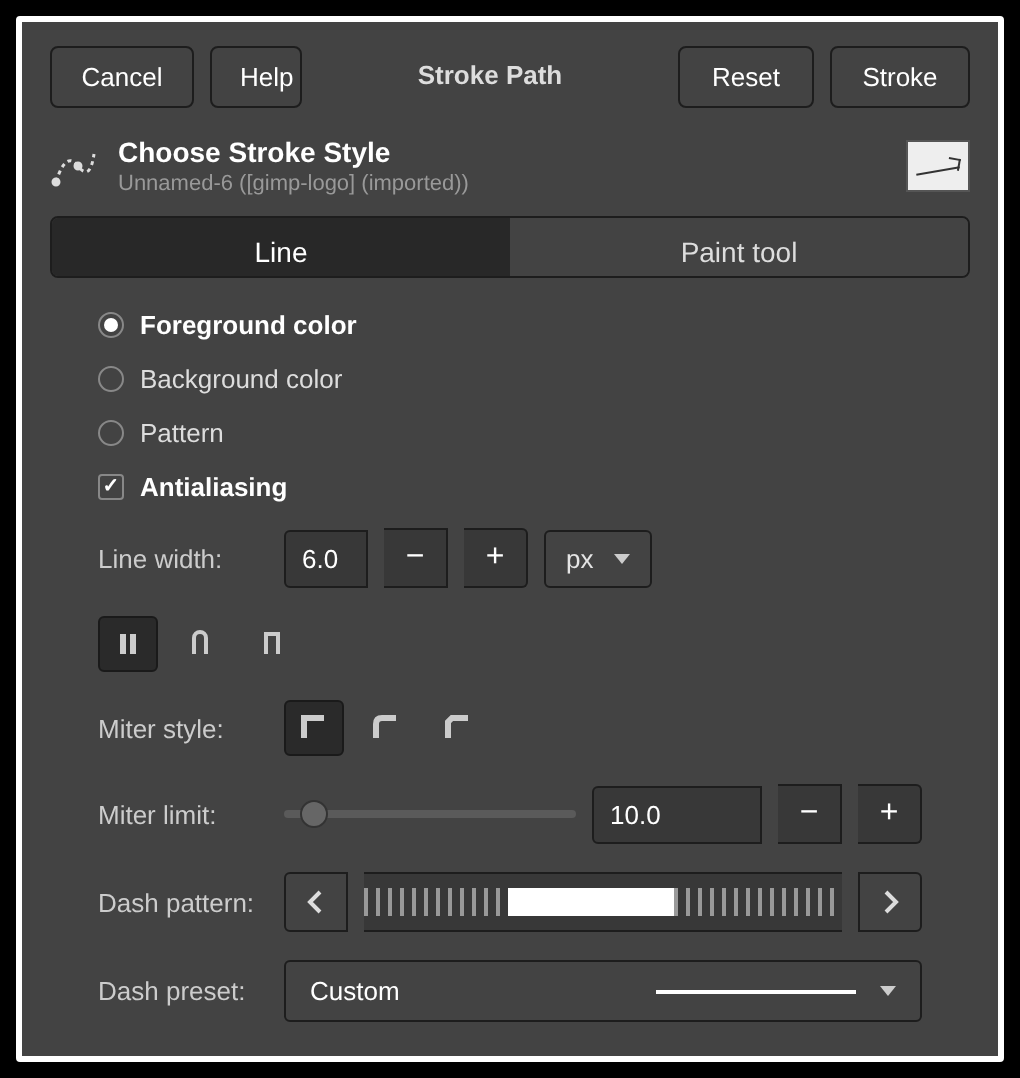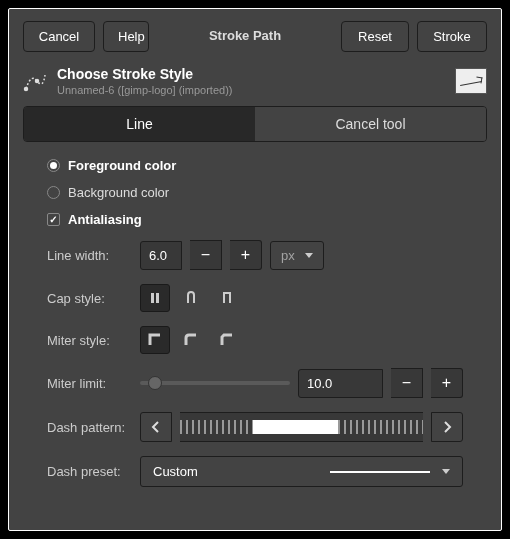--- a/index.html
+++ b/index.html
@@ -1,17 +1,17 @@
 <!DOCTYPE html>
 <html><head>
 <meta charset="utf-8">
 <style>
 * { box-sizing: border-box; margin: 0; padding: 0; font-family: sans-serif; }
 body { background: #000; width: 510px; height: 539px; overflow: hidden; }
-.window { background: #434343; border: 1px solid #ffffff; width: 494px; height: 523px; margin: 8px; border-radius: 2px; display: flex; flex-direction: column; }
+.window { background: #434343; border: 3px solid #ffffff; width: 494px; height: 523px; margin: 8px; border-radius: 2px; display: flex; flex-direction: column; }
 .topbar { display: flex; gap: 8px; padding: 12px 14px 10px; }
 .btn { background: #434343; border: 1px solid #1d1d1d; color: #fff; font-size: 13px; padding: 7px 14px; border-radius: 4px; cursor: pointer; text-align: center; }
 .btn.flat { border: none; background: transparent; color: #ddd; font-weight: 500; }
 .btn.cancel { width: 72px; }
 .btn.help { width: 46px; }
 .btn.stroke-path { flex: 1; font-weight: 600; }
 .btn.reset { width: 68px; }
 .btn.stroke { width: 70px; }
 .header { display: flex; align-items: center; padding: 4px 14px 10px; gap: 10px; }
 .header-icon { width: 24px; height: 24px; color: #ddd; flex-shrink: 0; }
@@ -31,21 +31,21 @@
 .radio { width: 13px; height: 13px; border-radius: 50%; border: 1px solid #888; display: flex; align-items: center; justify-content: center; }
 .radio.on::after { content: ''; width: 7px; height: 7px; background: #fff; border-radius: 50%; }
 .check { width: 13px; height: 13px; border: 1px solid #888; border-radius: 2px; display: flex; align-items: center; justify-content: center; color: #fff; font-size: 10px; line-height: 1; }
 .check-row.sel { font-weight: 600; color: #fff; }
 .form-row { display: flex; align-items: center; gap: 8px; color: #ccc; font-size: 13px; padding: 3px 0; }
 .form-label { width: 85px; flex-shrink: 0; }
 .num-input { background: #383838; border: 1px solid #1d1d1d; color: #fff; padding: 6px 8px; width: 42px; font-size: 13px; border-radius: 3px 0 0 3px; }
 .num-input.wide { width: 85px; border-radius: 3px 0 0 3px; }
 .step-btn { width: 32px; height: 30px; background: #383838; border: 1px solid #1d1d1d; color: #fff; font-size: 16px; display: flex; align-items: center; justify-content: center; cursor: pointer; border-left: none; }
 .step-btn.last { border-radius: 0 3px 3px 0; }
-.unit-sel { background: #434343; border: 1px solid #1d1d1d; color: #a3a3a3; padding: 6px 10px; border-radius: 3px; display: flex; align-items: center; gap: 10px; cursor: pointer; font-size: 13px; }
+.unit-sel { background: #434343; border: 1px solid #1d1d1d; color: #e5e5e5; padding: 6px 10px; border-radius: 3px; display: flex; align-items: center; gap: 10px; cursor: pointer; font-size: 13px; }
 .chev { width: 0; height: 0; border-left: 4px solid transparent; border-right: 4px solid transparent; border-top: 5px solid #ccc; }
 .icon-btn { width: 30px; height: 28px; display: flex; align-items: center; justify-content: center; cursor: pointer; border-radius: 3px; }
 .icon-btn.sel { background: #2a2a2a; border: 1px solid #1a1a1a; }
 .icon-btn svg { width: 16px; height: 16px; }
 .btn-group { display: flex; gap: 6px; }
 .slider-wrap { flex: 1; display: flex; align-items: center; position: relative; height: 28px; }
 .slider-track { position: absolute; left: 0; right: 0; height: 4px; background: #5a5a5a; border-radius: 2px; }
 .slider-thumb { position: absolute; width: 14px; height: 14px; background: #666; border: 1px solid #333; border-radius: 50%; top: 7px; left: 8px; cursor: pointer; }
 .dash-scroll { width: 32px; height: 30px; background: #434343; border: 1px solid #1d1d1d; display: flex; align-items: center; justify-content: center; cursor: pointer; color: #ddd; }
 .dash-scroll.left { border-radius: 3px 0 0 3px; }
@@ -78,52 +78,55 @@
     </svg>
     <div class="header-text">
       <div class="title">Choose Stroke Style</div>
       <div class="subtitle">Unnamed-6 ([gimp-logo] (imported))</div>
     </div>
     <div class="thumb"></div>
   </div>
 
   <div class="tabs">
     <div class="tab active">Line</div>
-    <div class="tab inactive">Cancel tool</div>
+    <div class="tab inactive">Paint tool</div>
   </div>
 
   <div class="content">
 
     <div class="radio-row sel">
       <span class="radio on"></span>
       <span>Foreground color</span>
     </div>
     <div class="radio-row">
       <span class="radio"></span>
       <span>Background color</span>
+    </div>
+    <div class="radio-row">
+      <span class="radio"></span>
+      <span>Pattern</span>
     </div>
 
     <div class="check-row sel">
       <span class="check">✓</span>
       <span>Antialiasing</span>
     </div>
 
     <div class="form-row">
       <span class="form-label">Line width:</span>
       <input class="num-input" value="6.0" style="">
       <div class="step-btn">−</div>
       <div class="step-btn last">+</div>
       <div class="unit-sel">
         <span>px</span>
         <span class="chev"></span>
       </div>
     </div>
 
     <div class="form-row">
-      <span class="form-label">Cap style:</span>
       <div class="btn-group">
         <div class="icon-btn sel">
           <svg viewBox="0 0 16 16">
               <rect x="4" y="3" width="3" height="10" fill="#ccc"></rect>
               <rect x="9" y="3" width="3" height="10" fill="#ccc"></rect>
             </svg>
         </div>
         <div class="icon-btn">
           <svg viewBox="0 0 16 16">
               <path d="M5 13 V5 a3 3 0 0 1 6 0 V13" fill="none" stroke="#ccc" stroke-width="2"></path>

